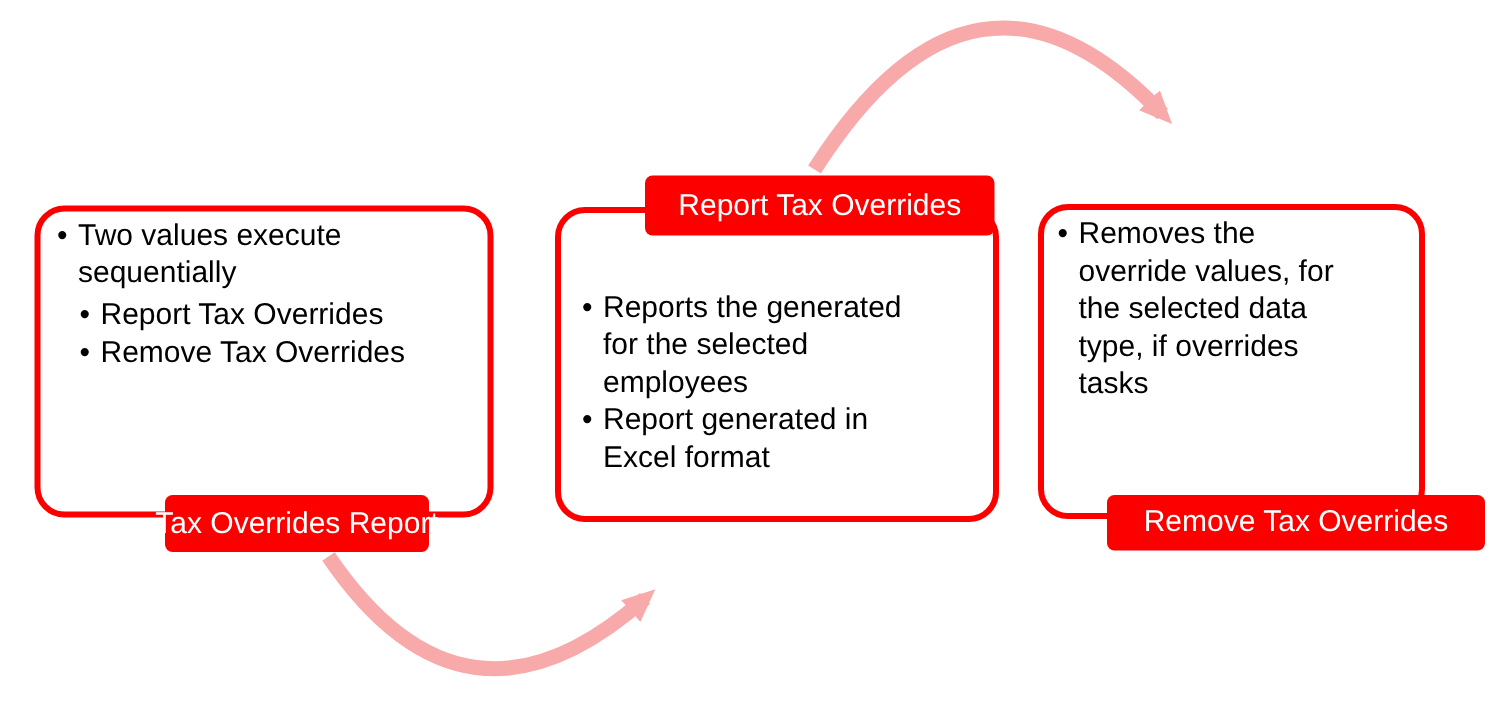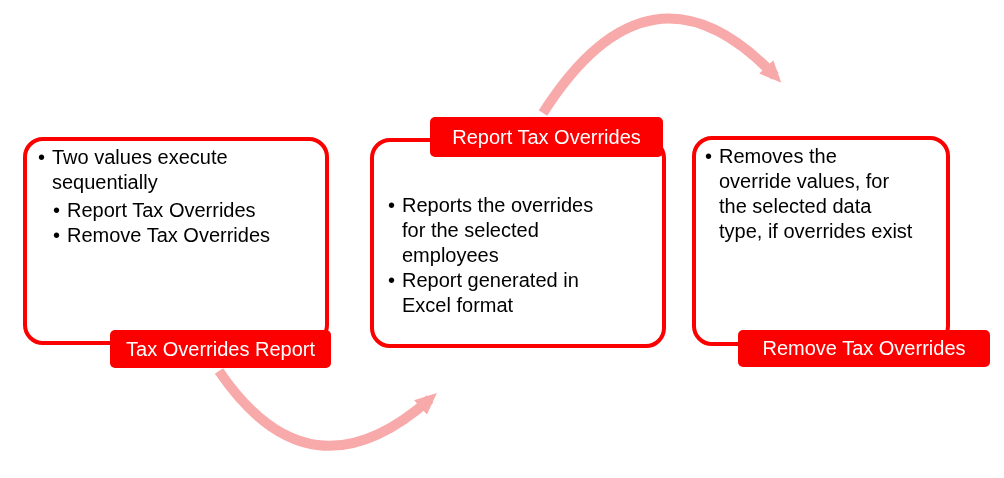--- a/index.html
+++ b/index.html
@@ -21,21 +21,21 @@
   .b{display:flex;align-items:flex-start;}
   .b .dot{flex:0 0 14px;}
   .b .txt{flex:1 1 auto;}
   .b.sub{margin-left:15px;margin-top:3px;}
   .b.sub + .b.sub{margin-top:0;}
   .banner{
     position:absolute;box-sizing:border-box;background:#fc0000;color:#ffffff;
     border-radius:5px;font-size:20px;display:flex;align-items:center;justify-content:center;
     text-align:center;white-space:nowrap;z-index:3;
   }
-  .banner-1{left:110px;top:330px;width:221px;height:38px;}
+  .banner-1{left:110px;top:330px;width:176px;height:38px;}
   .banner-2{left:430px;top:117px;width:233px;height:40px;}
   .banner-3{left:738px;top:330px;width:252px;height:37px;}
   .arrows{position:absolute;left:0;top:0;width:1004px;height:478px;z-index:2;pointer-events:none;}
 </style>
 </head>
 <body>
 
 <div class="stage">
 
   <svg class="arrows" viewBox="0 0 1004 478">
@@ -62,34 +62,34 @@
         <span class="dot">•</span>
         <span class="txt">Remove Tax Overrides</span>
       </div>
     </div>
   </div>
 
   <div class="card card-2">
     <div class="card-text">
       <div class="b">
         <span class="dot">•</span>
-        <span class="txt">Reports the overrides for the selected employees</span>
+        <span class="txt">Reports the generated for the selected employees</span>
       </div>
       <div class="b">
         <span class="dot">•</span>
         <span class="txt">Report generated in Excel format</span>
       </div>
     </div>
   </div>
 
   <div class="card card-3">
     <div class="card-text">
       <div class="b">
         <span class="dot">•</span>
-        <span class="txt">Removes the override values, for the selected data type, if overrides exist</span>
+        <span class="txt">Removes the override values, for the selected data type, if overrides tasks</span>
       </div>
     </div>
   </div>
 
   <div class="banner banner-1">Tax Overrides Report</div>
   <div class="banner banner-2">Report Tax Overrides</div>
   <div class="banner banner-3">Remove Tax Overrides</div>
 
 </div>
 

